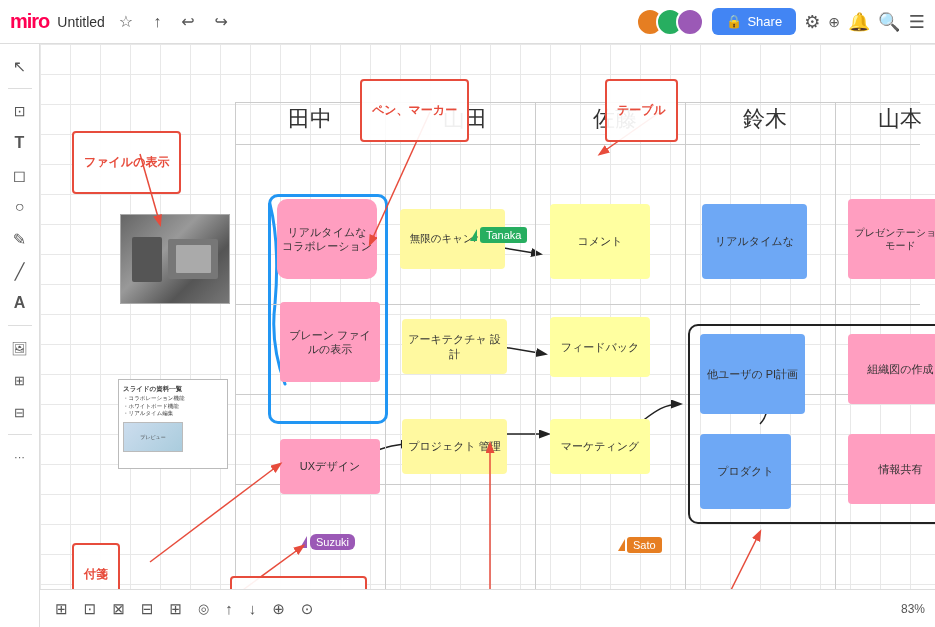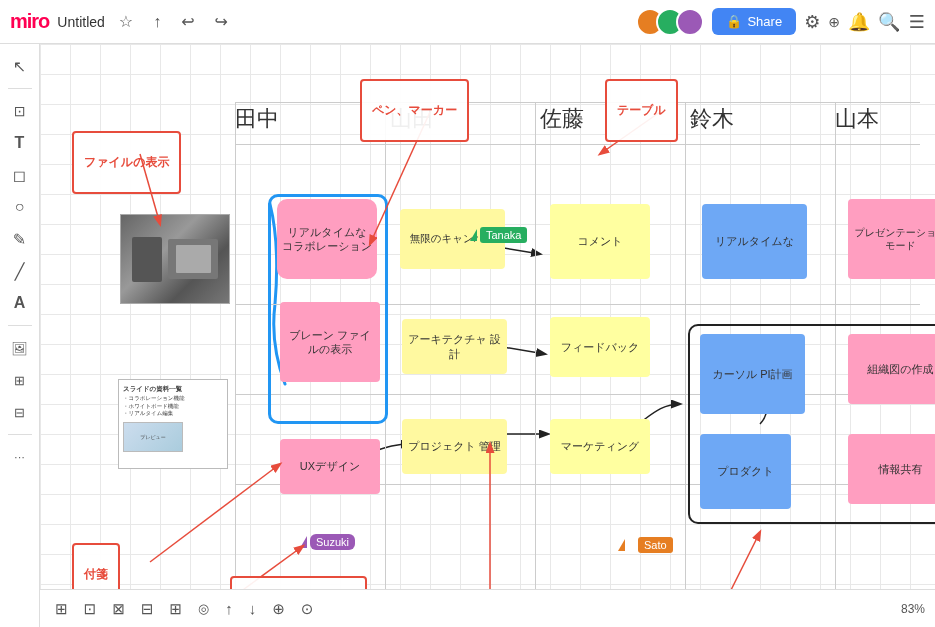--- a/index.html
+++ b/index.html
@@ -58,21 +58,21 @@
     #grid-bg {
       position: absolute; top: 0; left: 0; right: 0; bottom: 0;
       background-image:
         linear-gradient(#e8e8e8 1px, transparent 1px),
         linear-gradient(90deg, #e8e8e8 1px, transparent 1px);
       background-size: 30px 30px;
     }
     .col-header {
       position: absolute; top: 0;
       font-size: 22px; font-weight: 500; color: #333;
-      text-align: left;
+      text-align: center;
     }
     
     .vdiv {
       position: absolute; top: 0; bottom: 0;
       width: 1px; background: #ccc;
     }
     
     .hdiv {
       position: absolute; left: 0; right: 0;
       height: 1px; background: #ccc;
@@ -301,40 +301,40 @@
     <div class="sticky" style="left:362px; top:275px; width:105px; height:55px; background:#fff9a0;">アーキテクチャ
 設計</div>
     <div class="sticky" style="left:362px; top:375px; width:105px; height:55px; background:#fff9a0;">プロジェクト
 管理</div>
 
     <div class="sticky" style="left:510px; top:160px; width:100px; height:75px; background:#ffffa0;">コメント</div>
     <div class="sticky" style="left:510px; top:273px; width:100px; height:60px; background:#ffffa0;">フィードバック</div>
     <div class="sticky" style="left:510px; top:375px; width:100px; height:55px; background:#ffffa0;">マーケティング</div>
 
     <div class="sticky" style="left:662px; top:160px; width:105px; height:75px; background:#6ea8f5;">リアルタイムな</div>
-    <div class="sticky" style="left:660px; top:290px; width:105px; height:80px; background:#6ea8f5;">カーソル
+    <div class="sticky" style="left:660px; top:290px; width:105px; height:80px; background:#6ea8f5;">他ユーザの
 PI計画</div>
     <div class="sticky" style="left:660px; top:390px; width:91px; height:75px; background:#6ea8f5;">プロダクト</div>
 
     <div class="sticky" style="left:808px; top:155px; width:105px; height:80px; background:#ff9ec0; font-size:10px;">プレゼンテーション
 モード</div>
     <div class="sticky" style="left:808px; top:290px; width:105px; height:70px; background:#ff9ec0;">組織図の作成</div>
     <div class="sticky" style="left:808px; top:390px; width:105px; height:70px; background:#ff9ec0;">情報共有</div>
 
     <div class="cursor-badge" style="left:260px; top:490px;">
       <div class="cursor-arrow"></div>
       <div class="badge-label" style="background:#9b59b6;border-radius:6px;">Suzuki</div>
     </div>
 
     <div style="position:absolute; left:430px; top:183px; display:flex; align-items:center; gap:3px;">
       <div style="width:0;height:0;border-left:7px solid transparent;border-right:0px solid transparent;border-bottom:12px solid #27ae60;"></div>
       <div style="background:#27ae60;color:#fff;font-size:11px;padding:2px 6px;border-radius:3px;">Tanaka</div>
     </div>
 
-    <div style="position:absolute; left:578px; top:493px; display:flex; align-items:center; gap:13px;">
+    <div style="position:absolute; left:578px; top:493px; display:flex; align-items:center; gap:2px;">
       <div style="width:0;height:0;border-left:7px solid transparent;border-right:0px solid transparent;border-bottom:12px solid #e67e22;"></div>
       <div style="background:#e67e22;color:#fff;font-size:11px;padding:2px 6px;border-radius:3px;">Sato</div>
     </div>
 
     <div class="ann-box" style="left:32px; top:87px;">ファイルの表示</div>
     <svg style="position:absolute;top:0;left:0;width:100%;height:100%;pointer-events:none;overflow:visible;">
 
       <line x1="100" y1="110" x2="120" y2="180" stroke="#e74c3c" stroke-width="1.5" marker-end="url(#red-arrow)"></line>
 
       <line x1="110" y1="518" x2="240" y2="420" stroke="#e74c3c" stroke-width="1.5" marker-end="url(#red-arrow)"></line>

